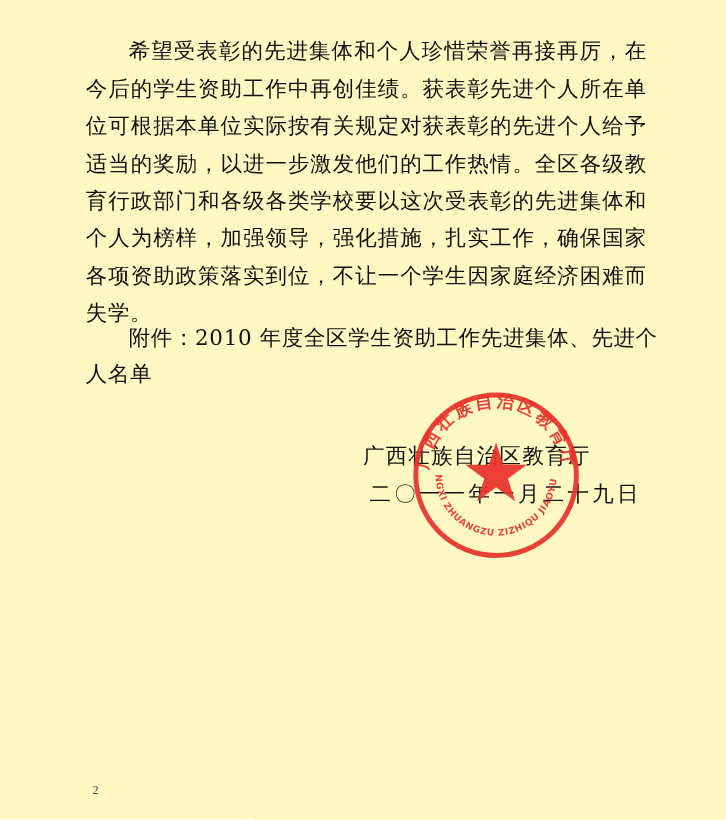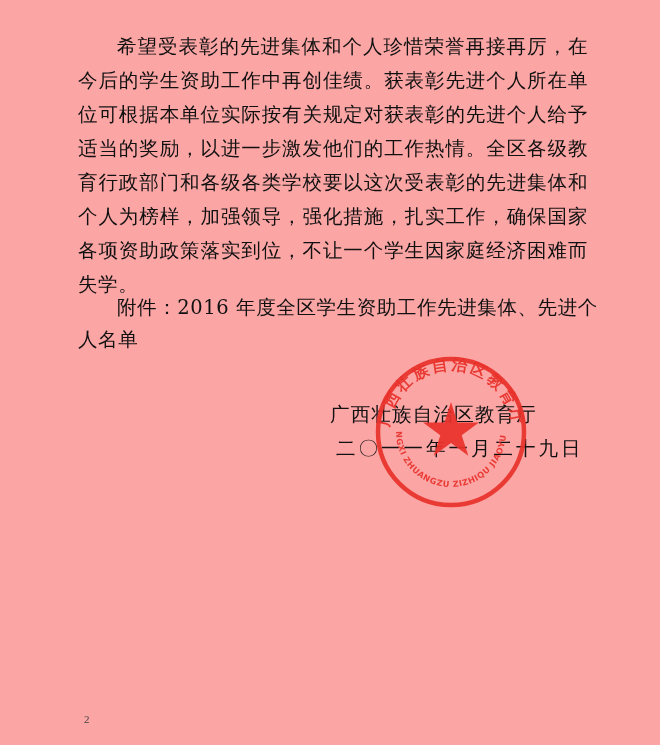--- a/index.html
+++ b/index.html
@@ -15,21 +15,21 @@
     color: #000000;
     overflow: hidden;
   }
 
   .page {
     position: absolute;
     left: 0;
     top: 0;
     width: 660px;
     height: 745px;
-    background: #fca5a5;
+    background: #fef9c3;
   }
 
   .body-text {
     position: absolute;
     left: 78px;
     top: 10px;
     width: 510px;
     font-size: 19.5px;
     line-height: 34px;
     text-align: justify;
@@ -87,21 +87,21 @@
     font-family: "Liberation Serif", serif;
   }
 </style>
 </head>
 <body>
 
 <div class="page">
 
   <p class="body-text">希望受表彰的先进集体和个人珍惜荣誉再接再厉，在今后的学生资助工作中再创佳绩。获表彰先进个人所在单位可根据本单位实际按有关规定对获表彰的先进个人给予适当的奖励，以进一步激发他们的工作热情。全区各级教育行政部门和各级各类学校要以这次受表彰的先进集体和个人为榜样，加强领导，强化措施，扎实工作，确保国家各项资助政策落实到位，不让一个学生因家庭经济困难而失学。</p>
 
-  <p class="attachment">附件：2016 年度全区学生资助工作先进集体、先进个人名单</p>
+  <p class="attachment">附件：2010 年度全区学生资助工作先进集体、先进个人名单</p>
 
   <div class="signature-block">
     <div class="sig-line-1">广西壮族自治区教育厅</div>
     <div class="sig-line-2">二〇一一年一月二十九日</div>
   </div>
 
   <div class="seal">
     <svg width="160" height="160" viewBox="0 0 160 160" xmlns="http://www.w3.org/2000/svg">
       <defs>
         <path id="arcTop" d="M 80,80 m -62,0 a 62,62 0 1,1 124,0" fill="none"></path>

